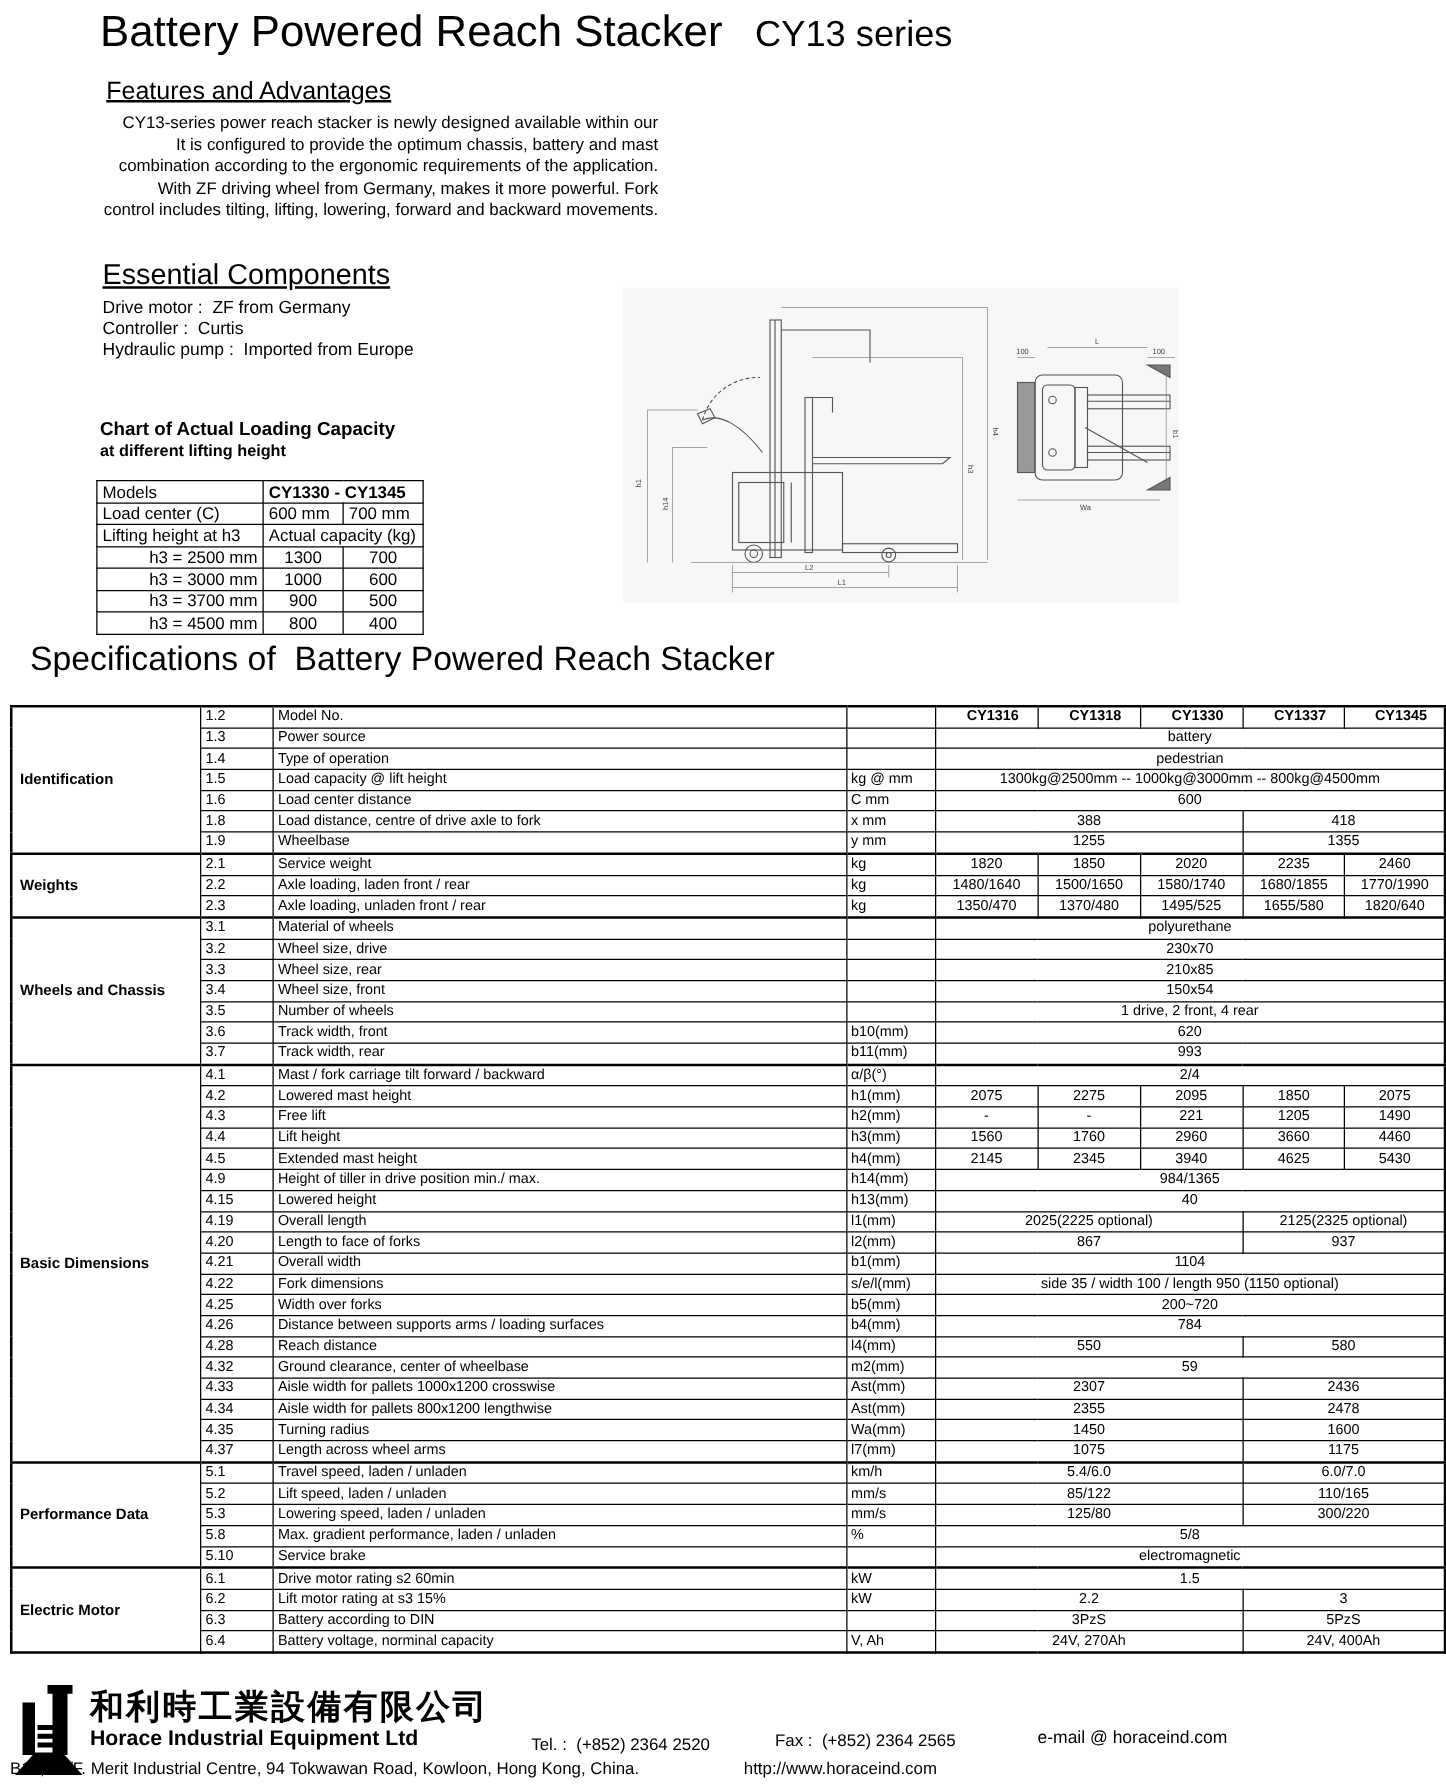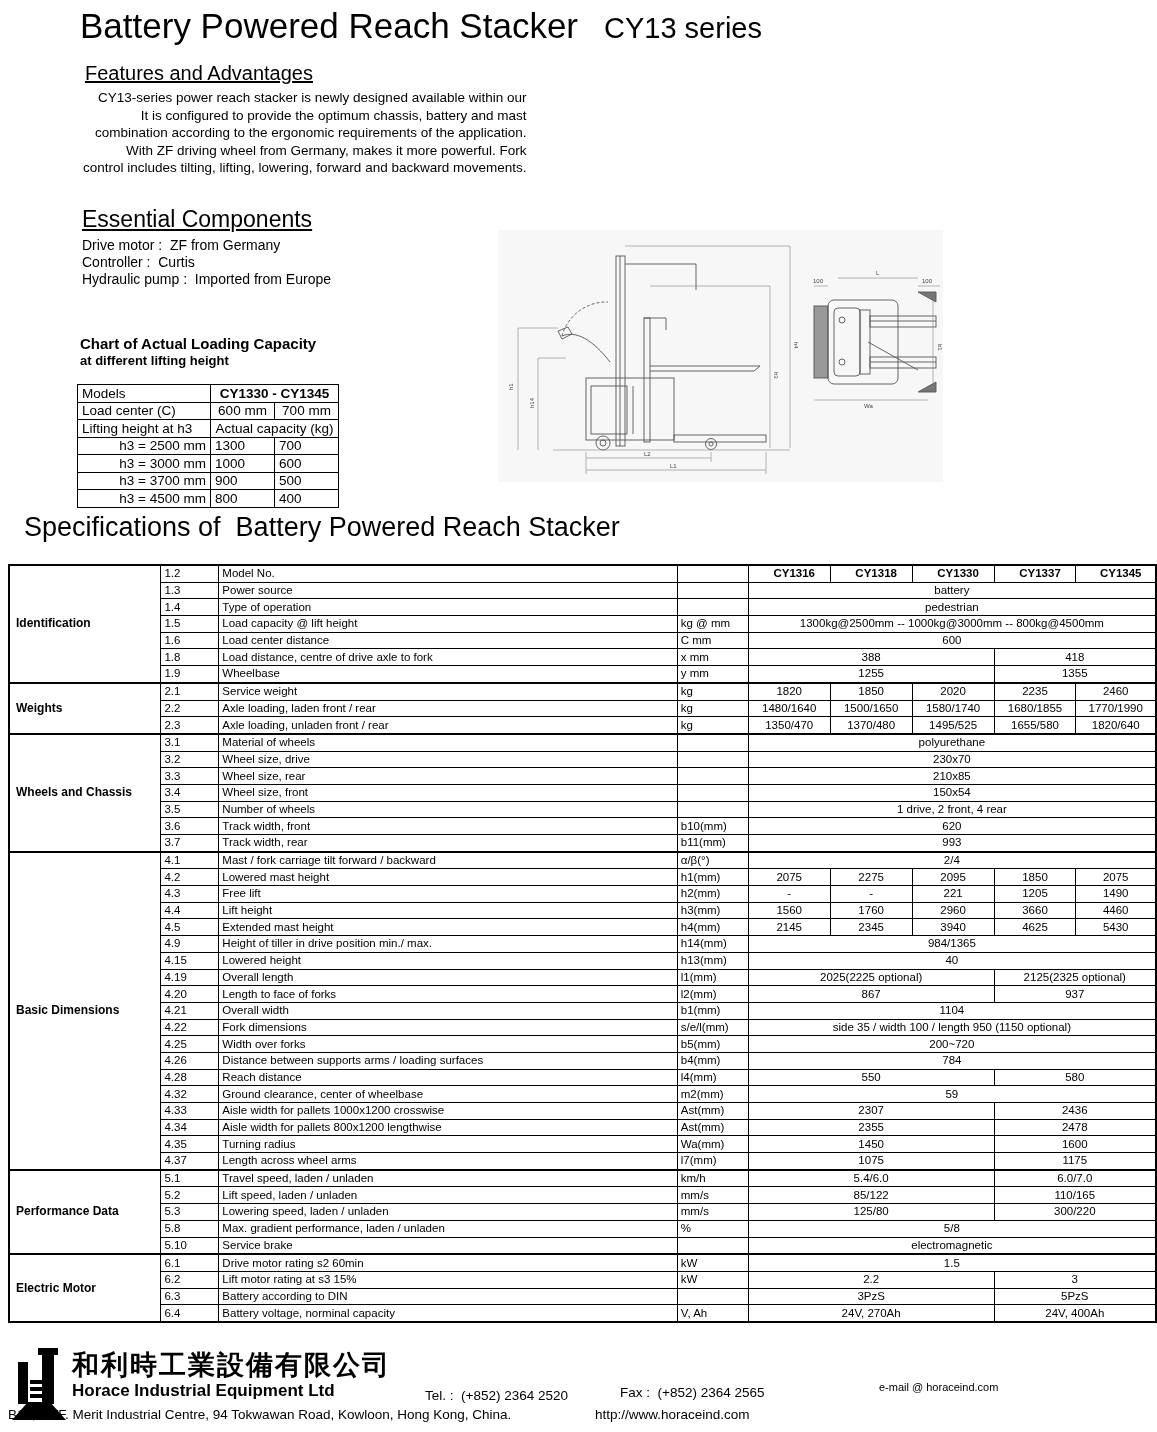--- a/index.html
+++ b/index.html
@@ -24,44 +24,44 @@
 
   .chart-title{left:80px;top:335px;font-size:15px;font-weight:bold;}
   .chart-sub{left:80px;top:353px;font-size:13px;font-weight:bold;}
 
   
   table.cap{left:77px;top:384px;position:absolute;border-collapse:collapse;table-layout:fixed;}
   table.cap td{border:1px solid #000;font-size:13.5px;height:16.5px;padding:0 4px;white-space:nowrap;overflow:hidden;}
   table.cap .c1{width:133px;}
   table.cap .c2{width:64px;}
   table.cap .c3{width:64px;}
-  table.cap .center{text-align:center;}
+  table.cap .center{text-align:left;}
   table.cap .bold{font-weight:bold;}
   table.cap .hlabel{text-align:right;}
-  table.cap .cval{}
+  table.cap .cval{text-align:center;}
 
   
   .drawing{left:498px;top:230px;}
 
   
   .spec-head{left:24px;top:512px;font-size:27px;}
   table.spec{left:8px;top:564px;position:absolute;border-collapse:collapse;table-layout:fixed;border:2px solid #000;}
   table.spec td{border:1px solid #000;font-size:11.5px;line-height:13px;height:15.7px;padding:0 3px;white-space:nowrap;overflow:hidden;}
   table.spec td.sec-label{font-weight:bold;font-size:12px;padding-left:6px;vertical-align:middle;}
   table.spec td.val{text-align:center;}
   table.spec td.bold{font-weight:bold;padding-left:13px;}
   table.spec tr.sec-start td{border-top:2px solid #000;}
 
   
   .logo{left:12px;top:1346px;}
   .cjk-name{left:72px;top:1347px;font-size:27px;font-weight:600;letter-spacing:2px;}
   .en-name{left:72px;top:1381px;font-size:17px;font-weight:bold;}
   .tel{left:425px;top:1388px;font-size:13.5px;}
   .fax{left:620px;top:1385px;font-size:13.5px;}
-  .email{left:879px;top:1381px;font-size:11px;}
+  .email{left:830px;top:1381px;font-size:14px;}
   .address{left:8px;top:1407px;font-size:13.5px;}
   .url{left:595px;top:1407px;font-size:13.5px;}
 
   svg text{font-family:"Liberation Sans","DejaVu Sans",sans-serif;}
 </style>
 </head>
 <body>
 
 <div class="abs page-title">
   <span>Battery Powered Reach Stacker</span><span class="series">CY13 series</span>

